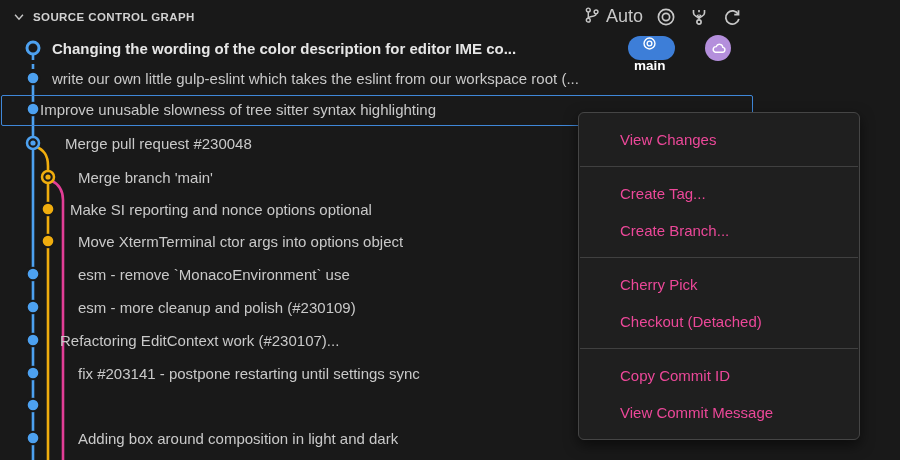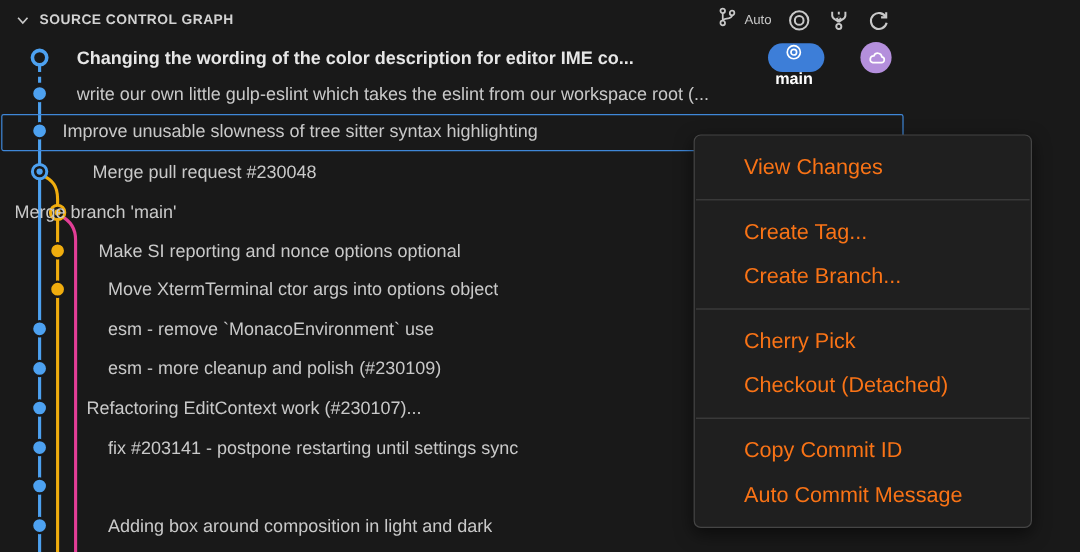--- a/index.html
+++ b/index.html
@@ -18,28 +18,28 @@
   .chevron{ margin-left:12px; display:flex; align-items:center; cursor:pointer; }
   .panel-title{
     margin-left:7px; font-size:11.5px; font-weight:bold; letter-spacing:.4px;
     color:#d2d2d2;
   }
   .header-actions{
     position:absolute; right:158px; top:0; height:33px;
     display:flex; align-items:center; gap:13px;
   }
   .auto-btn{ display:flex; align-items:center; gap:5px; cursor:pointer; }
-  .auto-label{ font-size:11px; color:#c8c8c8; }
+  .auto-label{ font-size:18px; color:#c8c8c8; }
   .hicon{ display:flex; align-items:center; cursor:pointer; }
   
   .graph{ position:absolute; left:0; top:33px; z-index:5; }
   
   .rows{ position:absolute; left:0; top:33px; width:900px; height:427px; z-index:10; }
   .row{
-    position:absolute; left:12px; width:753px; height:22px;
+    position:absolute; left:0; width:753px; height:22px;
     display:flex; align-items:center;
     font-size:15px; color:#c9c9c9; white-space:nowrap; cursor:pointer;
   }
   .row .msg{ overflow:hidden; text-overflow:clip; }
   .row.bold{ font-weight:bold; color:#e6e6e6; }
   .row.bold .msg{ max-width:572px; }
   
   .badge-pill{
     position:absolute; left:628px; top:-1px;
     height:24px; padding:0 9px 0 6px; border-radius:12px;
@@ -59,21 +59,21 @@
   }
   
   .context-menu{
     position:absolute; left:578px; top:112px; width:282px;
     background:#1f1f1f; border:1px solid #454545; border-radius:6px;
     box-shadow:0 5px 14px rgba(0,0,0,.55);
     padding:8px 0; z-index:40;
   }
   .mi{
     height:37px; line-height:37px; padding-left:41px;
-    font-size:18px; color:#f97316; cursor:pointer;
+    font-size:15px; color:#ec4899; cursor:pointer;
   }
   .msep{ height:1px; background:#404040; margin:8px 1px; }
 </style>
 </head>
 <body>
 
 <div class="panel-header">
   <span class="chevron">
     <svg width="14" height="14" viewBox="0 0 16 16" fill="none" stroke="#c8c8c8" stroke-width="1.6">
       <path d="M3.5 5.5 L8 10.5 L12.5 5.5"></path>
@@ -166,21 +166,21 @@
 
   <div class="row" style="top:34px;  padding-left:52px;">
     <span class="msg">write our own little gulp-eslint which takes the eslint from our workspace root (...</span>
   </div>
   <div class="row" style="top:65px;  padding-left:40px;">
     <span class="msg">Improve unusable slowness of tree sitter syntax highlighting</span>
   </div>
   <div class="row" style="top:99px;  padding-left:65px;">
     <span class="msg">Merge pull request #230048</span>
   </div>
-  <div class="row" style="top:133px; ">
+  <div class="row" style="top:133px; padding-left:78px;">
     <span class="msg">Merge branch 'main'</span>
   </div>
   <div class="row" style="top:165px; padding-left:70px;">
     <span class="msg">Make SI reporting and nonce options optional</span>
   </div>
   <div class="row" style="top:197px; padding-left:78px;">
     <span class="msg">Move XtermTerminal ctor args into options object</span>
   </div>
   <div class="row" style="top:230px; padding-left:78px;">
     <span class="msg">esm - remove `MonacoEnvironment` use</span>
@@ -204,14 +204,14 @@
 <div class="context-menu">
   <div class="mi">View Changes</div>
   <div class="msep"></div>
   <div class="mi">Create Tag...</div>
   <div class="mi">Create Branch...</div>
   <div class="msep"></div>
   <div class="mi">Cherry Pick</div>
   <div class="mi">Checkout (Detached)</div>
   <div class="msep"></div>
   <div class="mi">Copy Commit ID</div>
-  <div class="mi">Auto Commit Message</div>
+  <div class="mi">View Commit Message</div>
 </div>
 
 </body></html>

